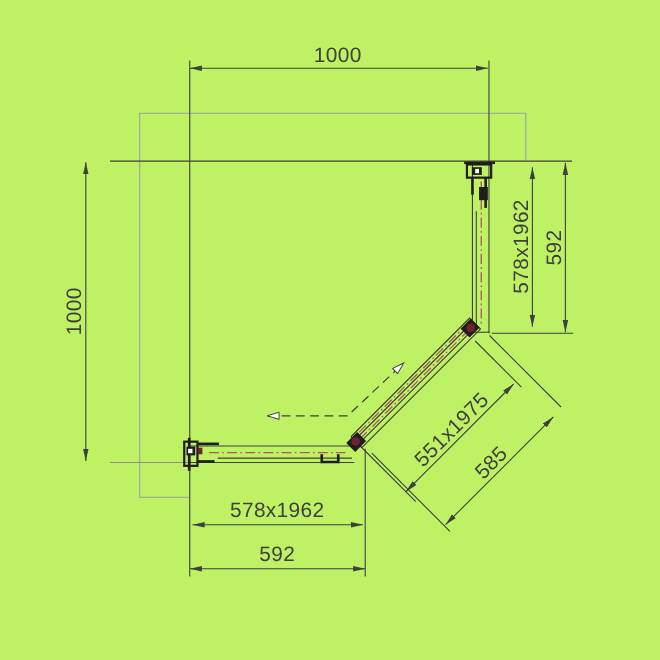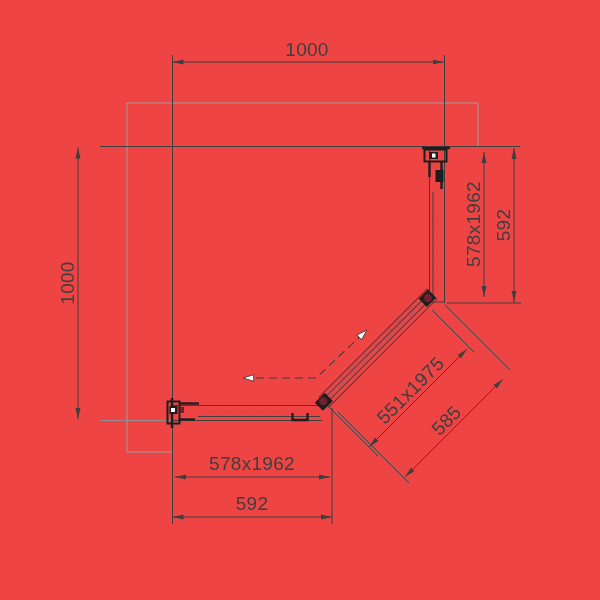--- a/index.html
+++ b/index.html
@@ -4,21 +4,21 @@
 <style>
   :root{
     --line:#3f3f3f;
     --thin:#9e9e9e;
     --mid:#8f8f8f;
     --glass:#b65268;
     --hardware:#70202e;
     --ink:#1e1e1e;
   }
   html,body{margin:0;padding:0;background:#ffffff;}
-  .stage{width:600px;height:600px;position:relative;background:#ef4444;overflow:hidden;}
+  .stage{width:600px;height:600px;position:relative;background:#bef264;overflow:hidden;}
   svg{display:block;}
   .dim-text{
     font-family:"Liberation Sans", sans-serif;
     font-size:19px;
     fill:var(--line);
     letter-spacing:.3px;
   }
   .ln{stroke:var(--line);stroke-width:1;fill:none;}
   .thinln{stroke:var(--thin);stroke-width:1;fill:none;}
   .midln{stroke:var(--mid);stroke-width:1;fill:none;}

